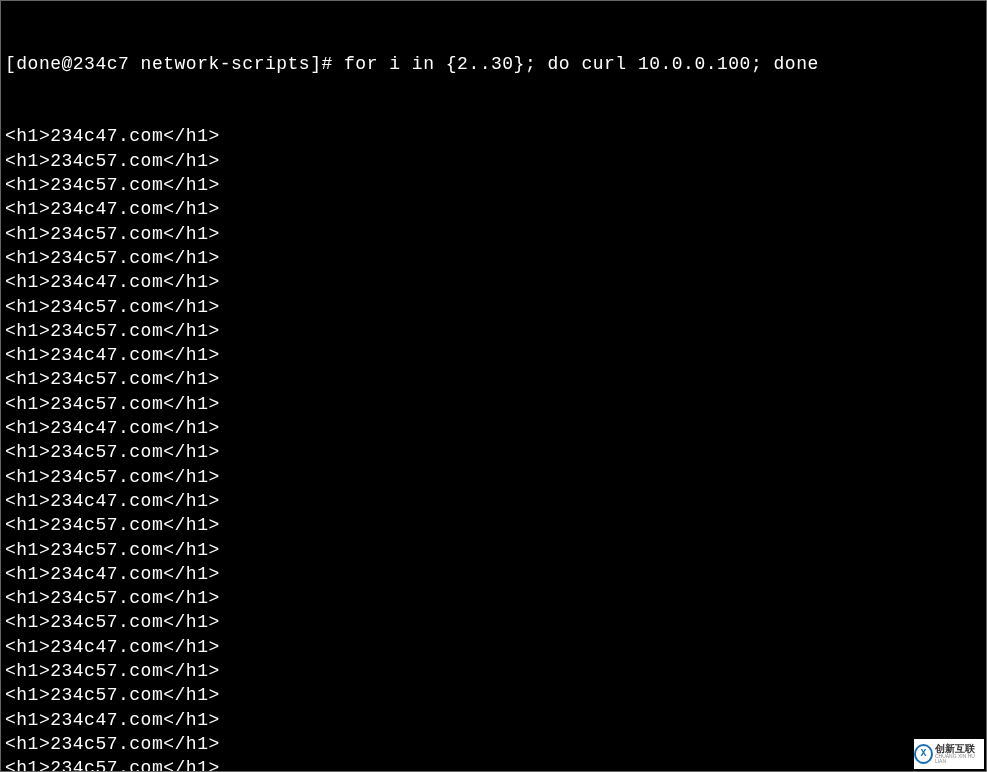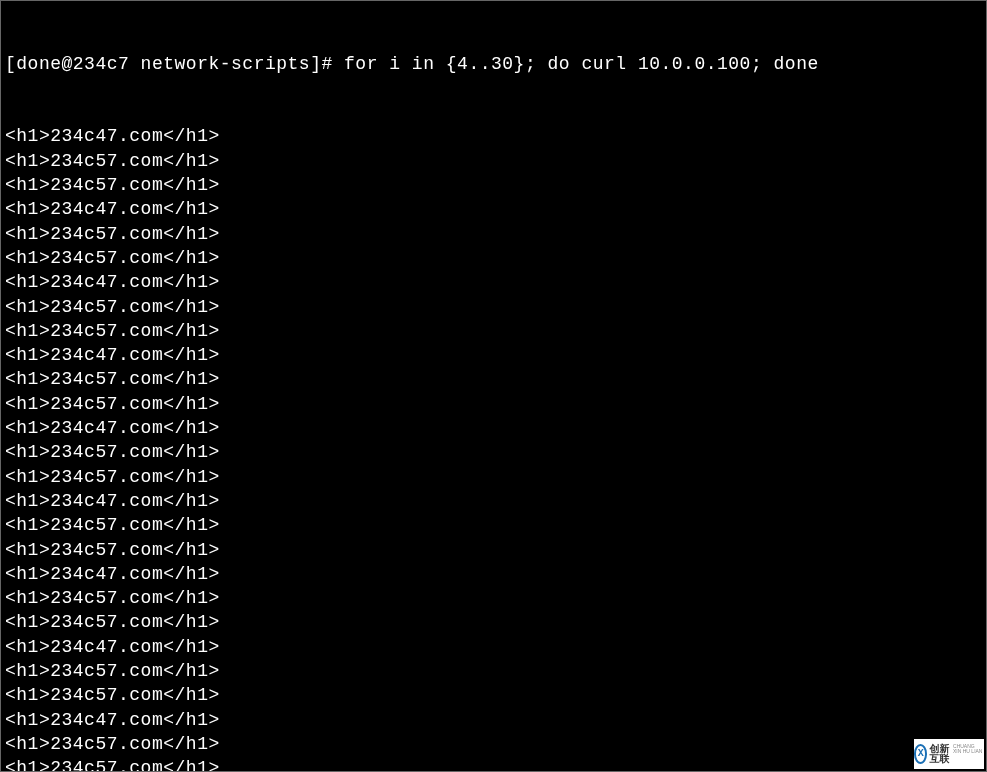--- a/index.html
+++ b/index.html
@@ -46,41 +46,41 @@
       border: 2px solid #1a6fb5;
       display: flex;
       align-items: center;
       justify-content: center;
       color: #1a6fb5;
       font-size: 10px;
       font-weight: bold;
     }
     .watermark-text {
       display: flex;
-      flex-direction: row;
+      flex-direction: column;
       line-height: 1;
     }
     .watermark-cn {
       font-size: 10px;
       color: #333;
       font-family: sans-serif;
       font-weight: bold;
     }
     .watermark-en {
       font-size: 5px;
       color: #888;
       font-family: sans-serif;
       letter-spacing: 0;
     }
   </style>
 </head>
 <body>
 
 <div class="terminal">
-  <span class="line"><span>[done@234c7 network-scripts]# </span><span>for i in {4..30}; do curl 10.0.0.100; done</span></span>
+  <span class="line"><span>[done@234c7 network-scripts]# </span><span>for i in {2..30}; do curl 10.0.0.100; done</span></span>
   <div id="output"><span class="line">&lt;h1&gt;234c47.com&lt;/h1&gt;</span><span class="line">&lt;h1&gt;234c57.com&lt;/h1&gt;</span><span class="line">&lt;h1&gt;234c57.com&lt;/h1&gt;</span><span class="line">&lt;h1&gt;234c47.com&lt;/h1&gt;</span><span class="line">&lt;h1&gt;234c57.com&lt;/h1&gt;</span><span class="line">&lt;h1&gt;234c57.com&lt;/h1&gt;</span><span class="line">&lt;h1&gt;234c47.com&lt;/h1&gt;</span><span class="line">&lt;h1&gt;234c57.com&lt;/h1&gt;</span><span class="line">&lt;h1&gt;234c57.com&lt;/h1&gt;</span><span class="line">&lt;h1&gt;234c47.com&lt;/h1&gt;</span><span class="line">&lt;h1&gt;234c57.com&lt;/h1&gt;</span><span class="line">&lt;h1&gt;234c57.com&lt;/h1&gt;</span><span class="line">&lt;h1&gt;234c47.com&lt;/h1&gt;</span><span class="line">&lt;h1&gt;234c57.com&lt;/h1&gt;</span><span class="line">&lt;h1&gt;234c57.com&lt;/h1&gt;</span><span class="line">&lt;h1&gt;234c47.com&lt;/h1&gt;</span><span class="line">&lt;h1&gt;234c57.com&lt;/h1&gt;</span><span class="line">&lt;h1&gt;234c57.com&lt;/h1&gt;</span><span class="line">&lt;h1&gt;234c47.com&lt;/h1&gt;</span><span class="line">&lt;h1&gt;234c57.com&lt;/h1&gt;</span><span class="line">&lt;h1&gt;234c57.com&lt;/h1&gt;</span><span class="line">&lt;h1&gt;234c47.com&lt;/h1&gt;</span><span class="line">&lt;h1&gt;234c57.com&lt;/h1&gt;</span><span class="line">&lt;h1&gt;234c57.com&lt;/h1&gt;</span><span class="line">&lt;h1&gt;234c47.com&lt;/h1&gt;</span><span class="line">&lt;h1&gt;234c57.com&lt;/h1&gt;</span><span class="line">&lt;h1&gt;234c57.com&lt;/h1&gt;</span></div>
 </div>
 
 <div class="watermark">
   <div class="watermark-icon">
     <span>X</span>
   </div>
   <div class="watermark-text">
     <span class="watermark-cn">创新互联</span>
     <span class="watermark-en">CHUANG XIN HU LIAN</span>

